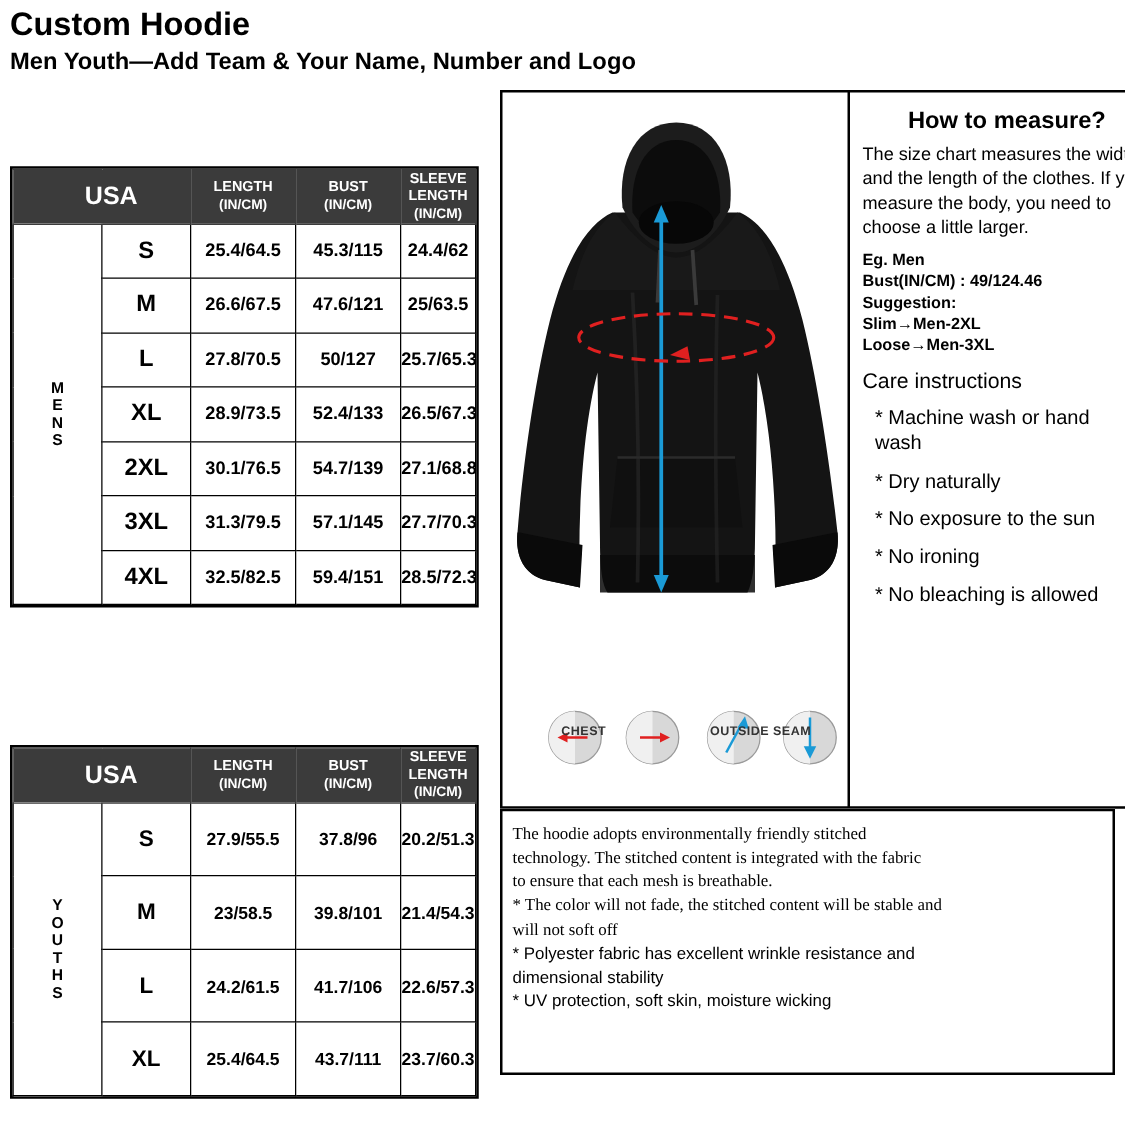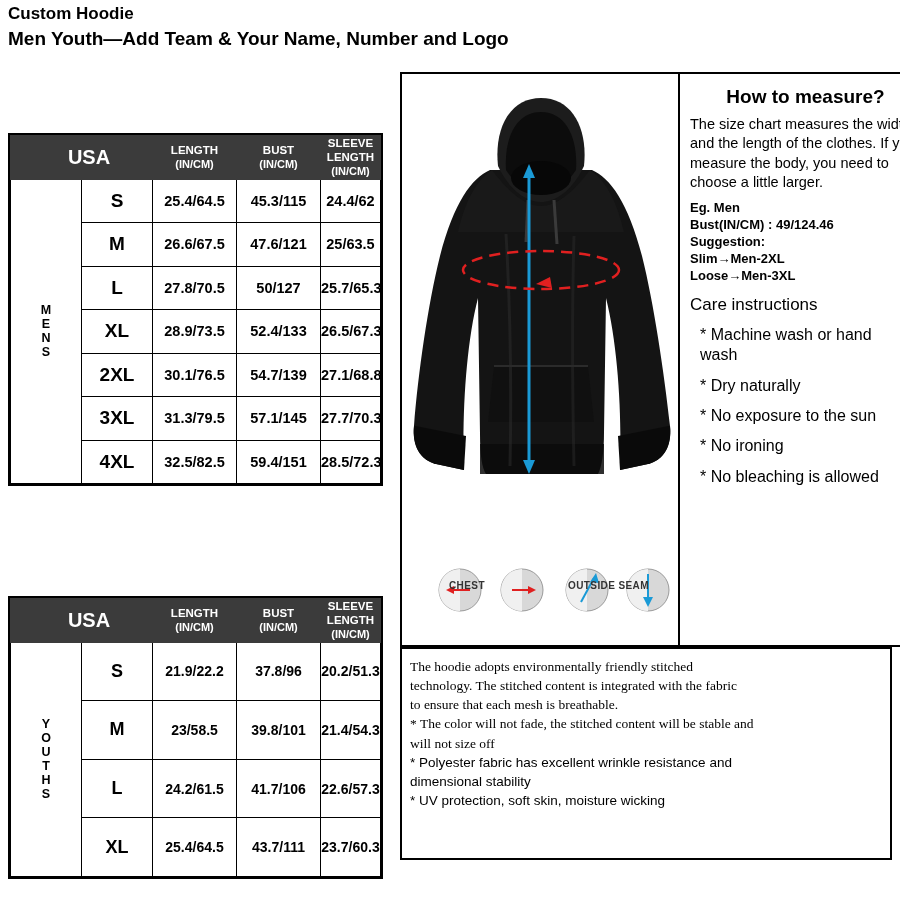--- a/index.html
+++ b/index.html
@@ -17,21 +17,21 @@
   }
 
   
   #title-block {
     position: absolute;
     left: 8px;
     top: 4px;
     width: 700px;
   }
   #main-title {
-    font-size: 17px;
+    font-size: 26px;
     font-weight: bold;
     letter-spacing: 0px;
     margin: 0 0 4px 0;
     line-height: 1.2;
   }
   #sub-title {
     font-size: 19px;
     font-weight: bold;
     margin: 0;
     line-height: 1.2;
@@ -310,21 +310,21 @@
       <tr>
         <td class="vert-label" rowspan="4">
           <span>Y</span>
           <span>O</span>
           <span>U</span>
           <span>T</span>
           <span>H</span>
           <span>S</span>
         </td>
         <td class="size-cell">S</td>
-        <td class="val-cell">21.9/22.2</td>
+        <td class="val-cell">27.9/55.5</td>
         <td class="val-cell">37.8/96</td>
         <td class="val-cell">20.2/51.3</td>
       </tr>
       <tr>
         <td class="size-cell">M</td>
         <td class="val-cell">23/58.5</td>
         <td class="val-cell">39.8/101</td>
         <td class="val-cell">21.4/54.3</td>
       </tr>
       <tr>
@@ -434,17 +434,17 @@
   <p class="care-item">* No exposure to the sun</p>
   <p class="care-item">* No ironing</p>
   <p class="care-item">* No bleaching is allowed</p>
 </div>
 
 <div id="bottom-note-panel">
   <p class="note-line">The hoodie adopts environmentally friendly stitched</p>
   <p class="note-line">technology. The stitched content is integrated with the  fabric</p>
   <p class="note-line">to ensure that each mesh is breathable.</p>
   <p class="note-line">* The color will not fade, the stitched content will be stable and</p>
-  <p class="note-line">will not size off</p>
+  <p class="note-line">will not soft off</p>
   <p class="note-line sans">* Polyester fabric has excellent wrinkle resistance and</p>
   <p class="note-line sans">dimensional stability</p>
   <p class="note-line sans">* UV protection, soft skin, moisture wicking</p>
 </div>
 
 </body></html>

